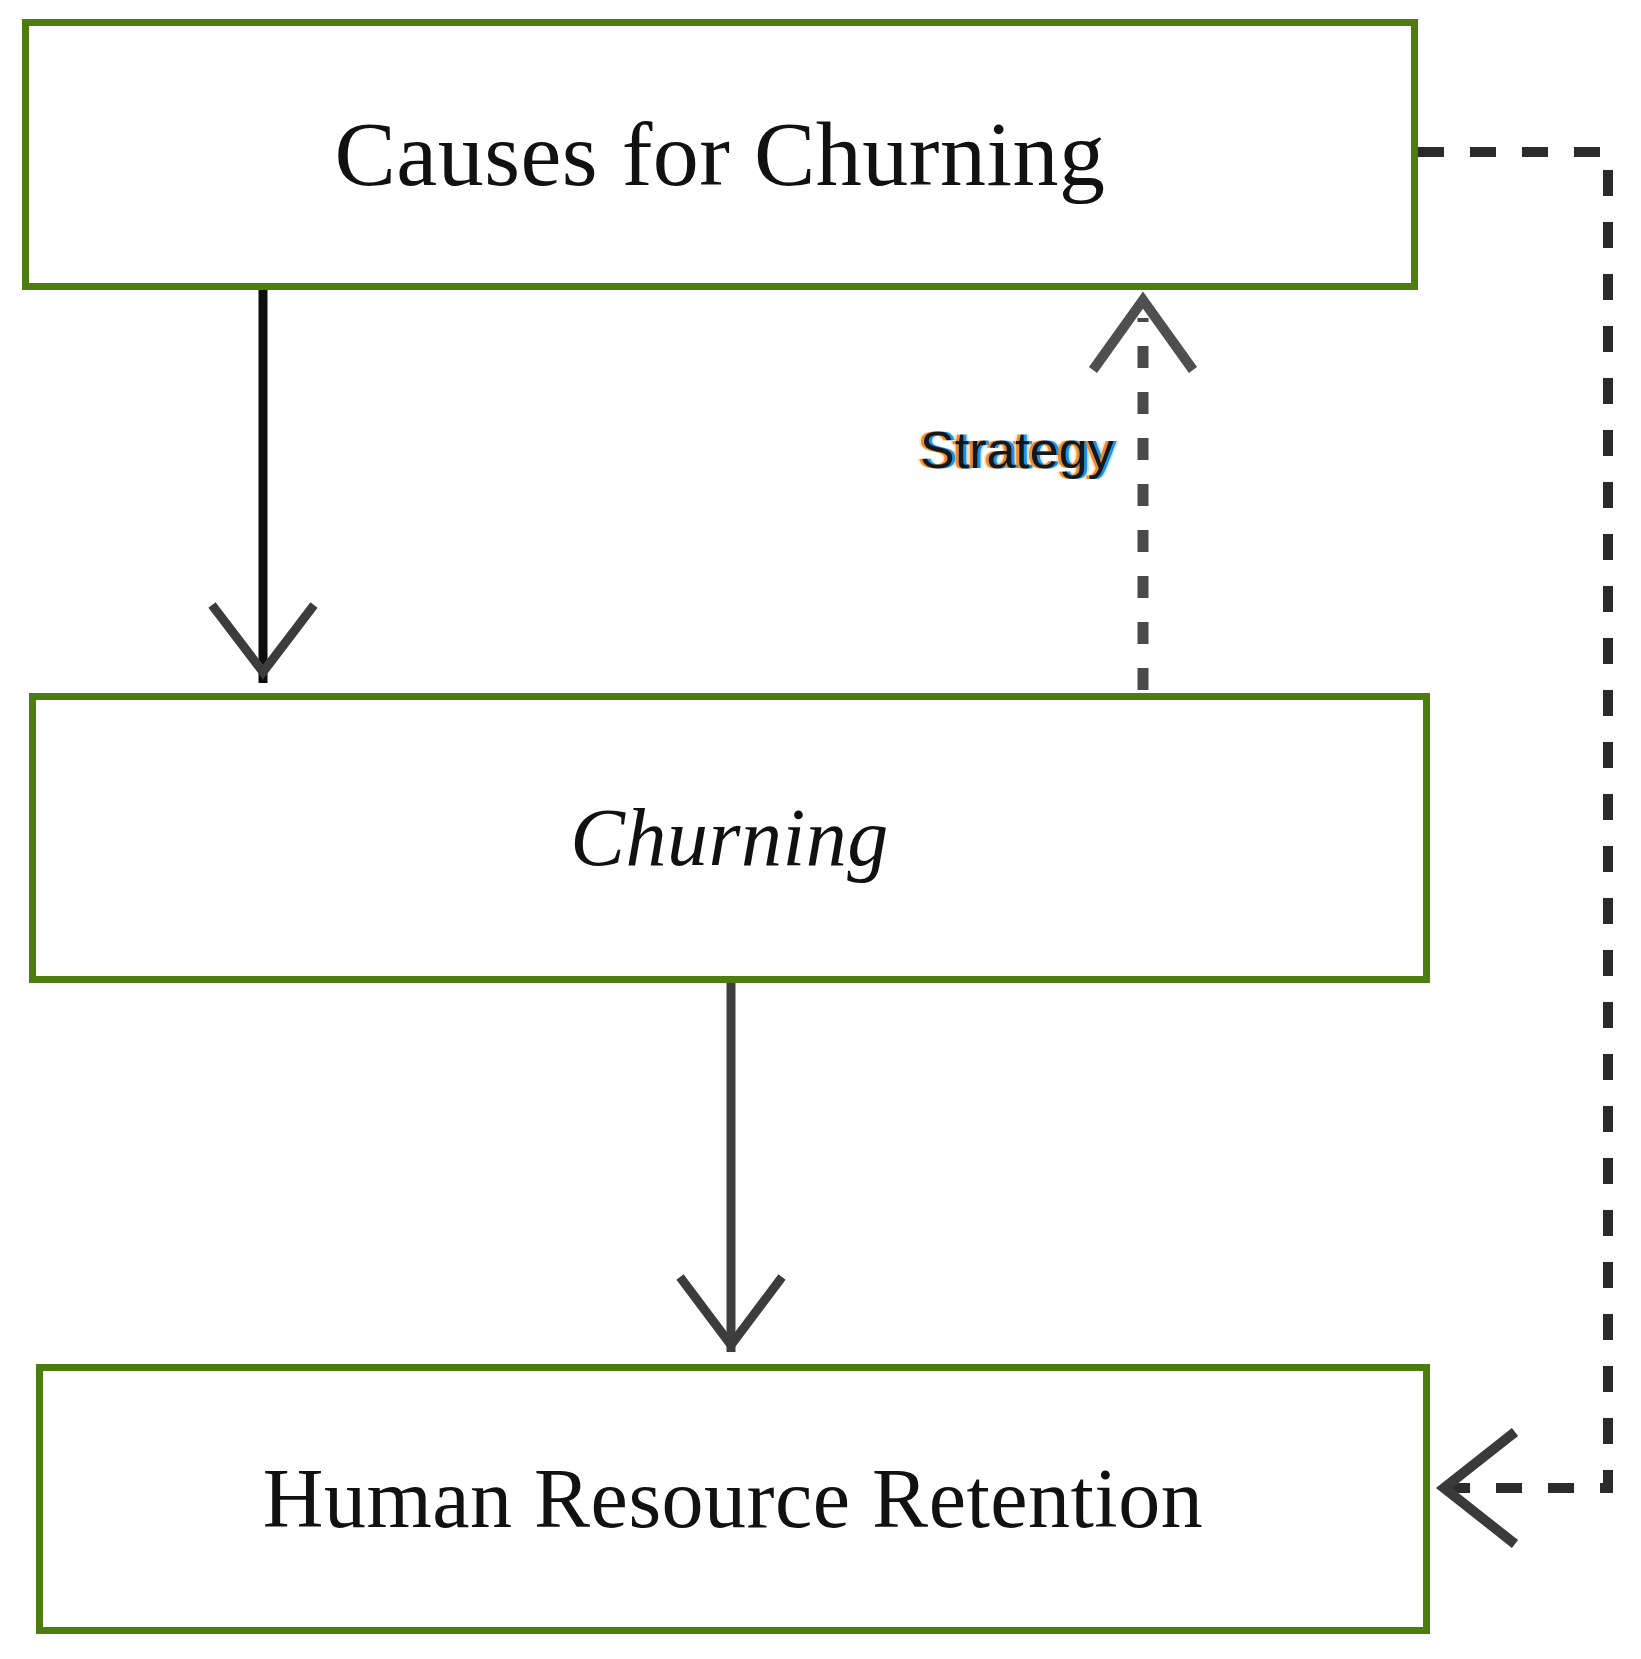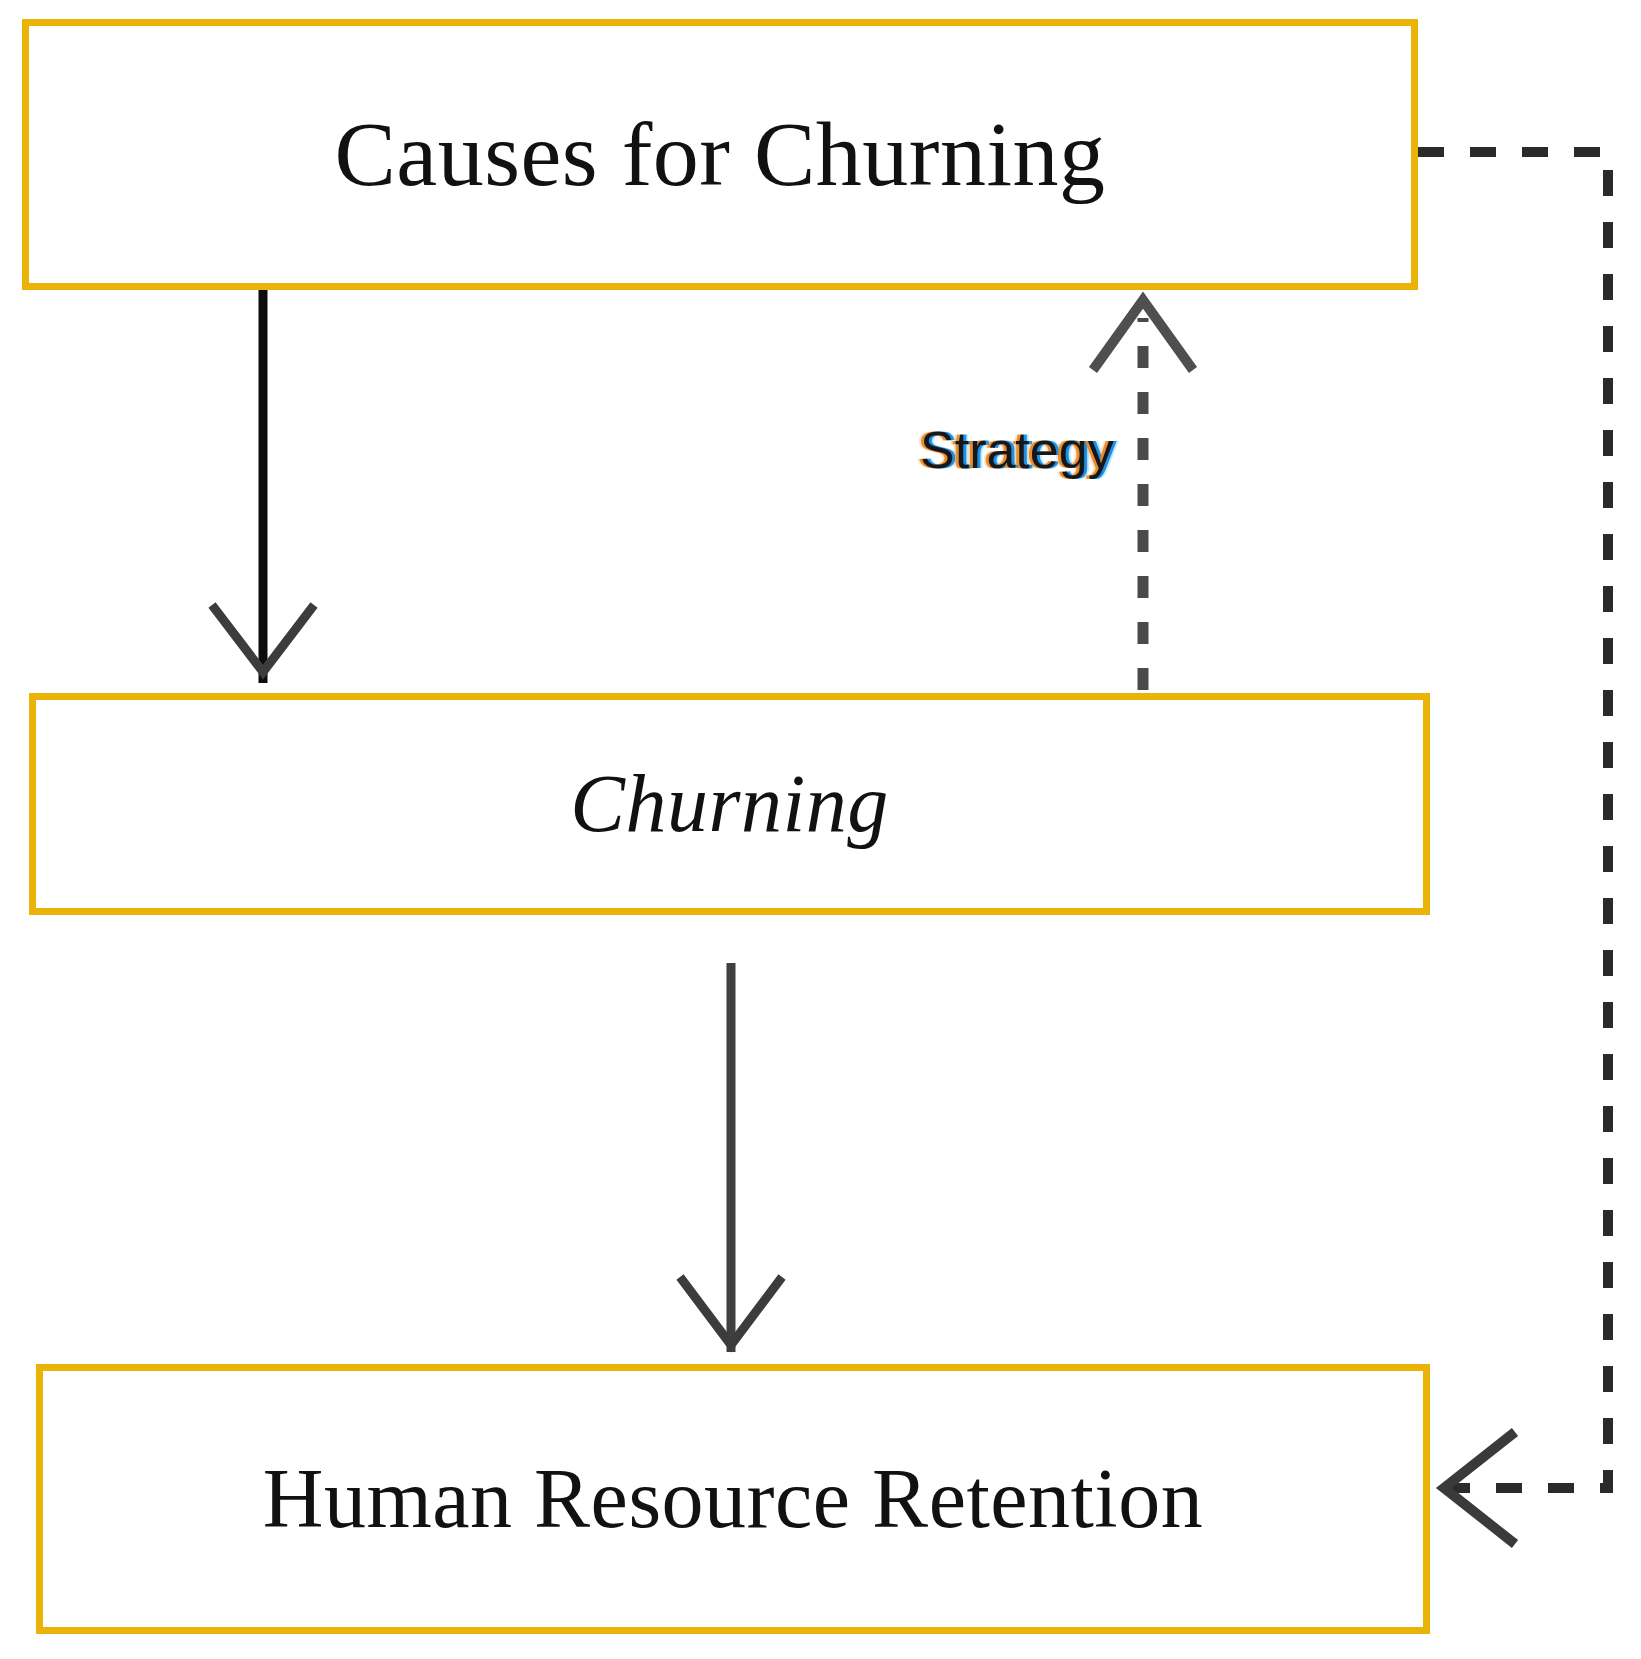--- a/index.html
+++ b/index.html
@@ -18,21 +18,21 @@
     height: 1659px;
     background: #ffffff;
     overflow: hidden;
   }
 
   
   .node-box {
     position: absolute;
     box-sizing: border-box;
     background: #ffffff;
-    border: 7px solid #eab308;
+    border: 7px solid #4d7c0f;
     display: flex;
     align-items: center;
     justify-content: center;
     text-align: center;
   }
 
   .node-label {
     display: block;
     color: #111111;
     line-height: 1.12;
@@ -47,21 +47,21 @@
   }
   #box-causes .node-label {
     font-size: 92px;
     font-weight: 400;
   }
 
   #box-churning {
     left: 29px;
     top: 693px;
     width: 1401px;
-    height: 222px;
+    height: 290px;
   }
   #box-churning .node-label {
     font-size: 82px;
     font-style: italic;
     font-weight: 400;
   }
 
   #box-retention {
     left: 36px;
     top: 1364px;

